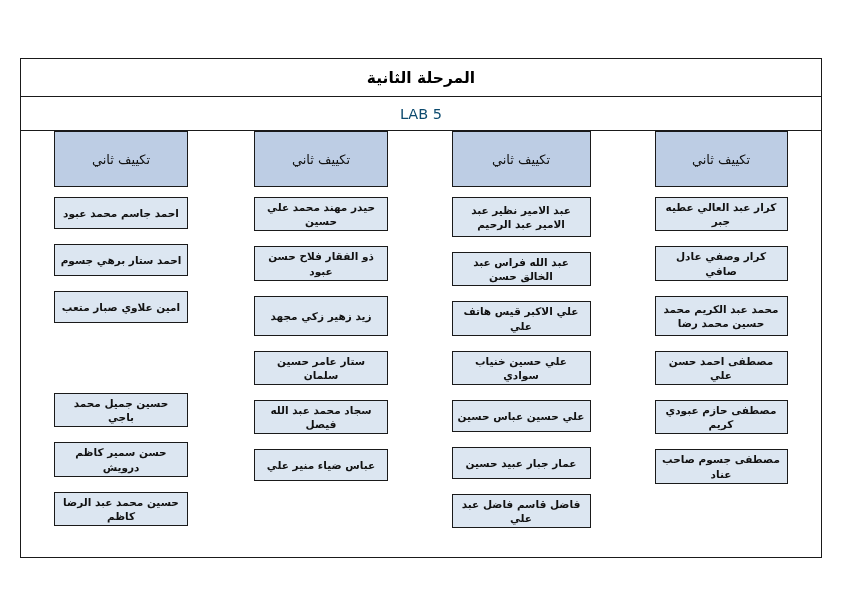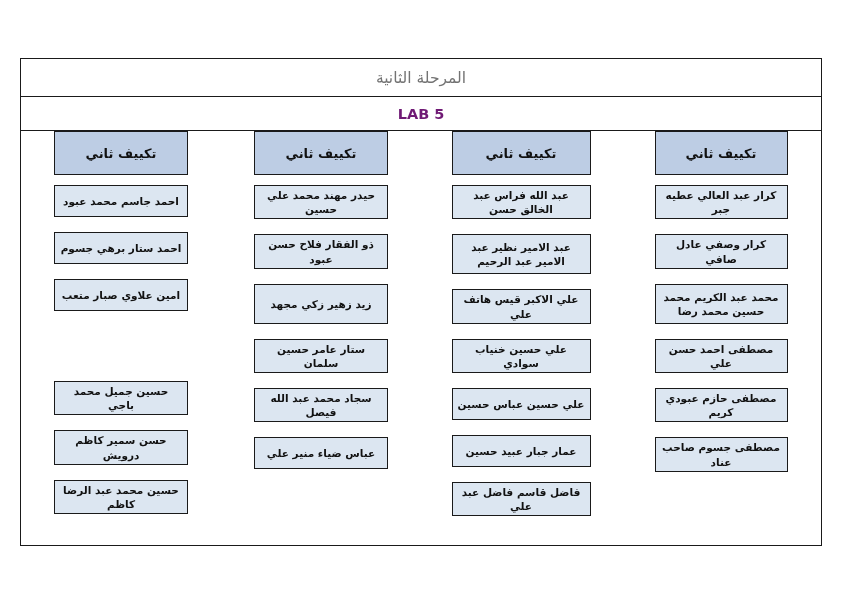--- a/index.html
+++ b/index.html
@@ -36,30 +36,30 @@
   
   .title-row {
     border-bottom: 1px solid #1a1a1a;
     text-align: center;
     box-sizing: border-box;
   }
   .title-stage {
     height: 38px;
     line-height: 38px;
     font-size: 15.5px;
-    font-weight: 400;
-    color: #737373;
+    font-weight: 700;
+    color: #000000;
     letter-spacing: 0;
   }
   .title-lab {
     height: 34px;
     line-height: 34px;
     font-size: 14.5px;
-    font-weight: 700;
-    color: #701a75;
+    font-weight: 400;
+    color: #0c4a6e;
     direction: ltr;
     text-align: center;
   }
 
   
   .grid-body {
     display: flex;
     flex-direction: row;
     padding: 0;
     box-sizing: border-box;
@@ -71,29 +71,29 @@
     box-sizing: border-box;
     display: flex;
     flex-direction: column;
     align-items: center;
     padding-top: 0;
   }
 
   
   .col-head {
     width: 135px;
-    height: 44px;
+    height: 56px;
     background: #bdcde4;
     border: 1px solid #1a1a1a;
     box-sizing: border-box;
     display: flex;
     align-items: center;
     justify-content: center;
     font-size: 13px;
-    font-weight: 700;
+    font-weight: 400;
     color: #111111;
     margin-bottom: 10px;
   }
 
   
   .cell {
     width: 135px;
     min-height: 32px;
     background: #dce6f1;
     border: 1px solid #1a1a1a;
@@ -150,22 +150,22 @@
         <div class="cell">كرار عبد العالي عطيه جبر</div>
         <div class="cell">كرار وصفي عادل صافي</div>
         <div class="cell tall">محمد عبد الكريم محمد حسين محمد رضا</div>
         <div class="cell">مصطفى احمد حسن علي</div>
         <div class="cell">مصطفى حازم عبودي كريم</div>
         <div class="cell">مصطفى جسوم صاحب عناد</div>
       </div>
 
       <div class="col c1">
         <div class="col-head">تكييف ثاني</div>
+        <div class="cell tall">عبد الامير نظير عبد الامير عبد الرحيم</div>
         <div class="cell">عبد الله فراس عبد الخالق حسن</div>
-        <div class="cell tall">عبد الامير نظير عبد الامير عبد الرحيم</div>
         <div class="cell">علي الاكبر قيس هاتف علي</div>
         <div class="cell">علي حسين خنياب سوادي</div>
         <div class="cell">علي حسين عباس حسين</div>
         <div class="cell">عمار جبار عبيد حسين</div>
         <div class="cell">فاضل قاسم فاضل عبد علي</div>
       </div>
 
       <div class="col c2">
         <div class="col-head">تكييف ثاني</div>
         <div class="cell">حيدر مهند محمد علي حسين</div>

